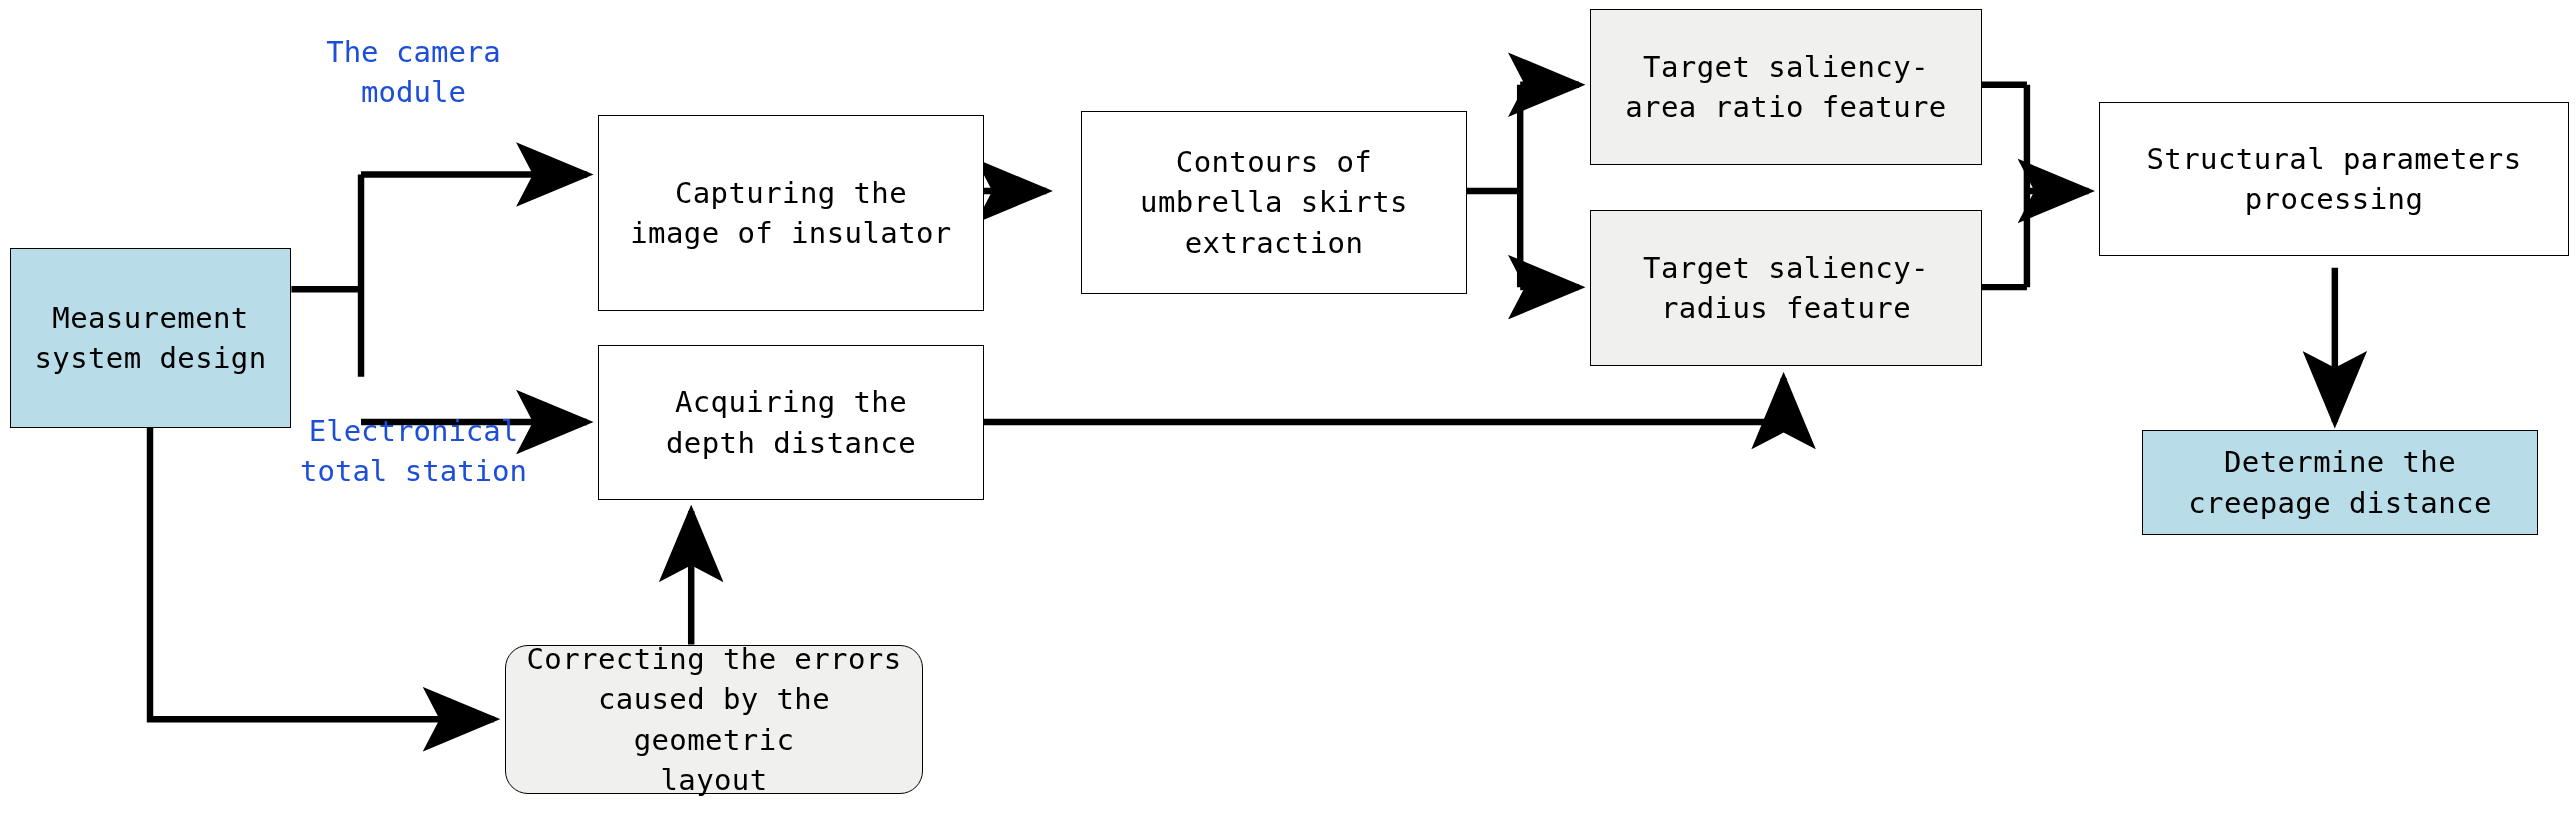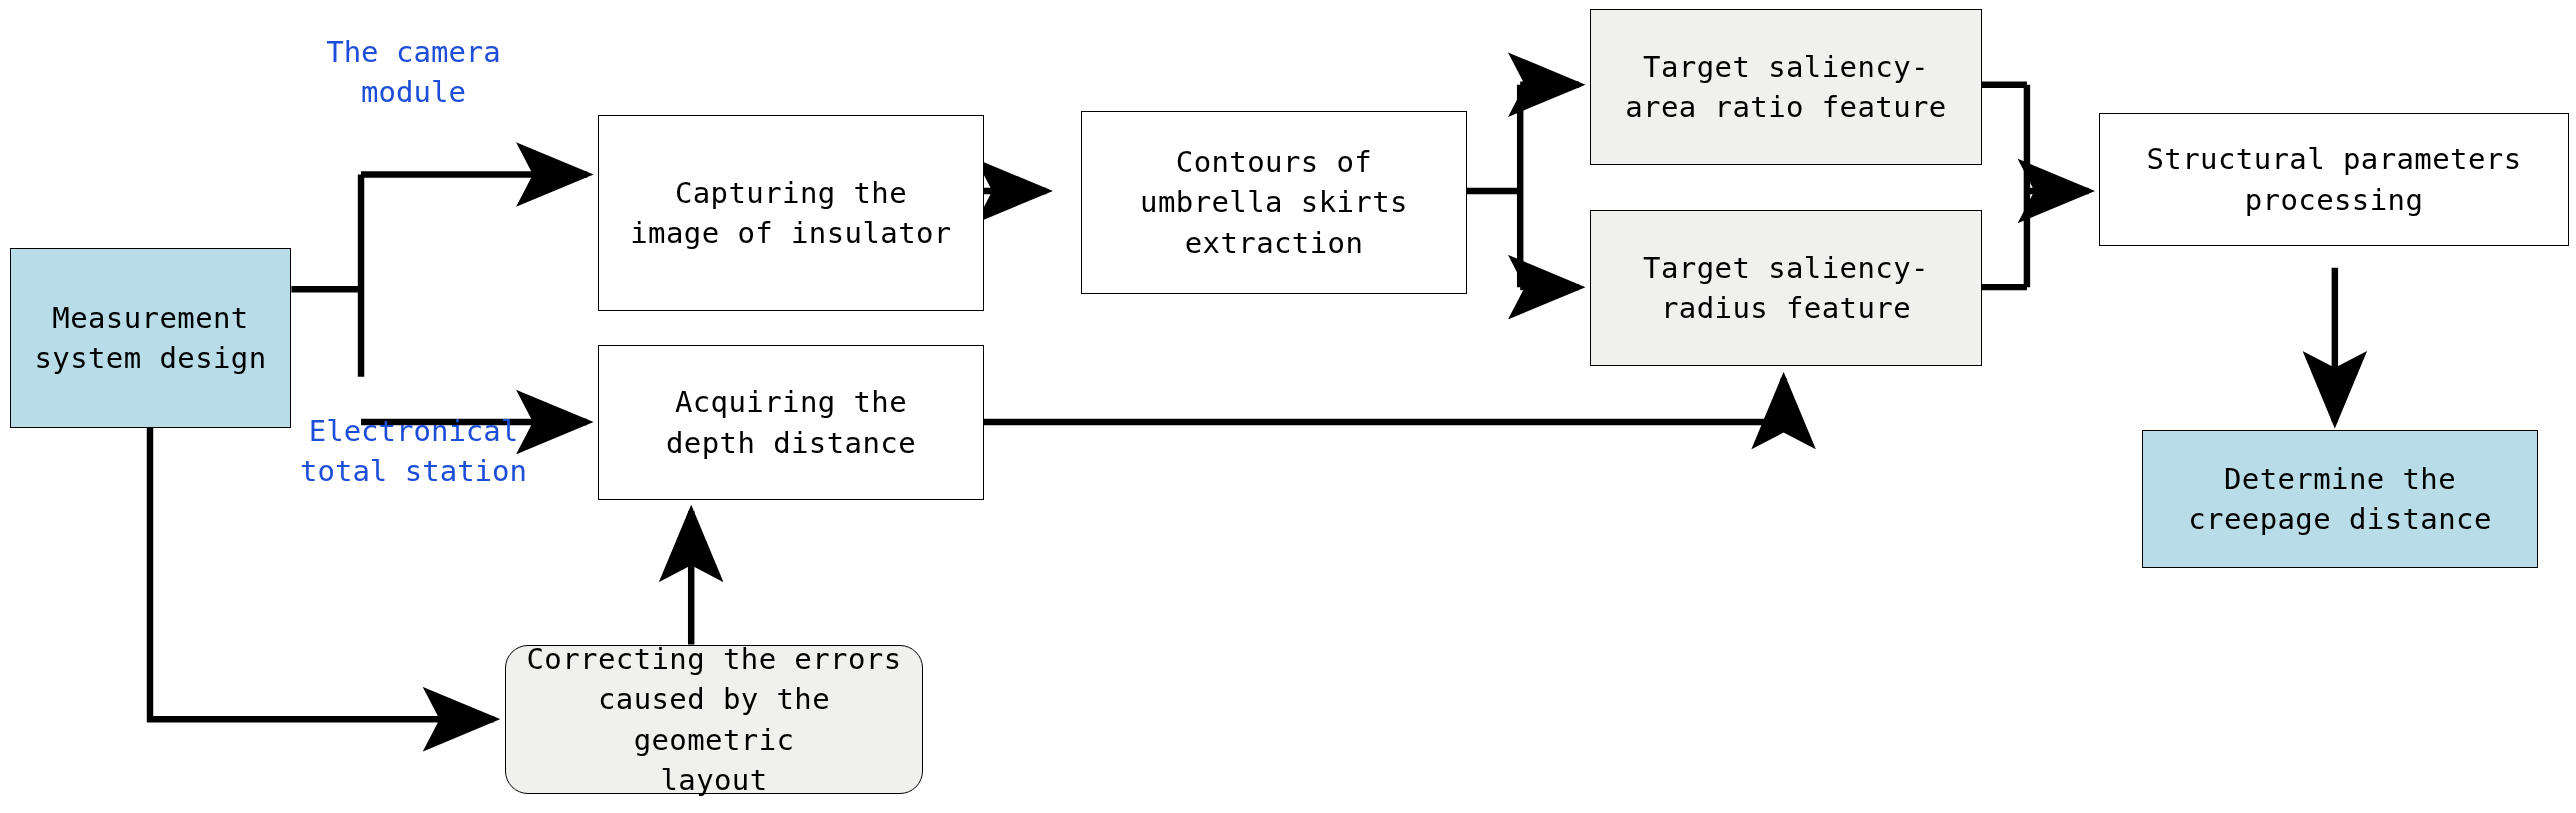--- a/index.html
+++ b/index.html
@@ -90,24 +90,24 @@
   <div class="node fill-white" style="left:1057px;top:111px;width:386px;height:183px;margin-left:24px;">Contours of
 umbrella skirts
 extraction</div>
 
   <div class="node fill-gray" style="left:1590px;top:9.3px;width:392px;height:156px;">Target saliency-
 area ratio feature</div>
 
   <div class="node fill-gray" style="left:1590px;top:210px;width:392px;height:156px;">Target saliency-
 radius feature</div>
 
-  <div class="node fill-white" style="left:2099px;top:113px;width:470px;height:133px;">Structural parameters
+  <div class="node fill-white" style="left:2099px;top:102px;width:470px;height:154px;">Structural parameters
 processing</div>
 
-  <div class="node fill-blue" style="left:2142px;top:430px;width:396px;height:138px;">Determine the
+  <div class="node fill-blue" style="left:2142px;top:430px;width:396px;height:105px;">Determine the
 creepage distance</div>
 
   <div class="node fill-white" style="left:598px;top:345px;width:386px;height:155px;">Acquiring the
 depth distance</div>
 
   <div class="node fill-gray" style="left:505px;top:645px;width:418px;height:149px;border-radius:23px;">Correcting the errors
 caused by the geometric
 layout</div>
 
   <div class="edge-label" style="left:277px;top:32px;width:273px;">The camera

